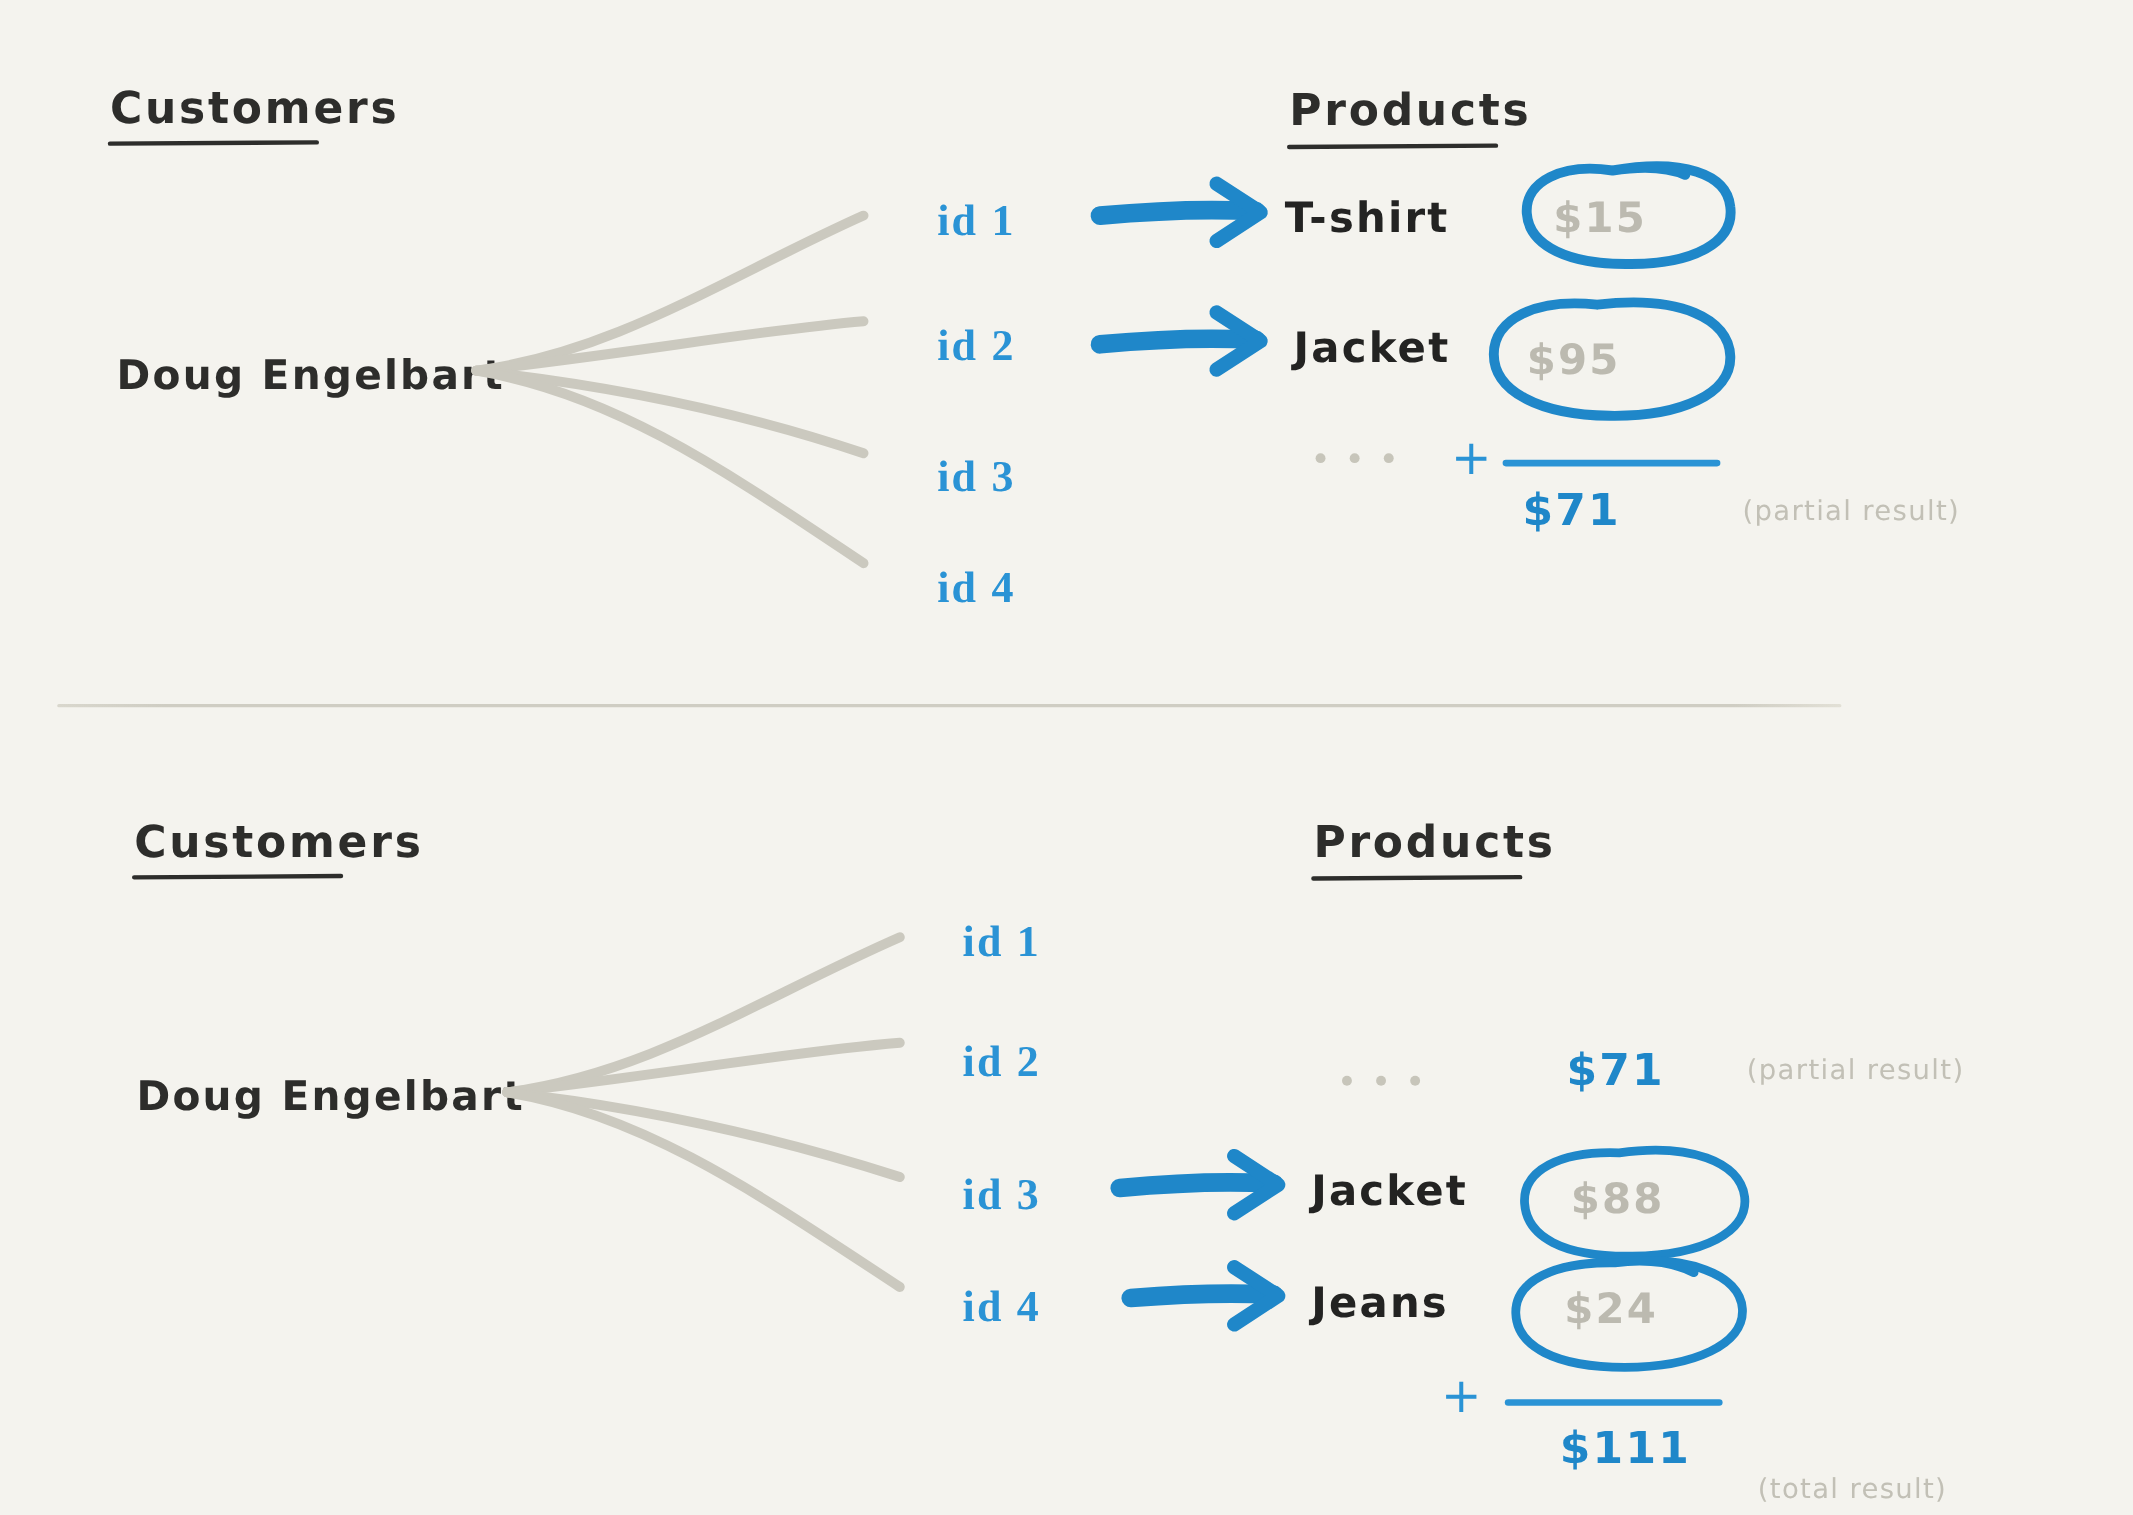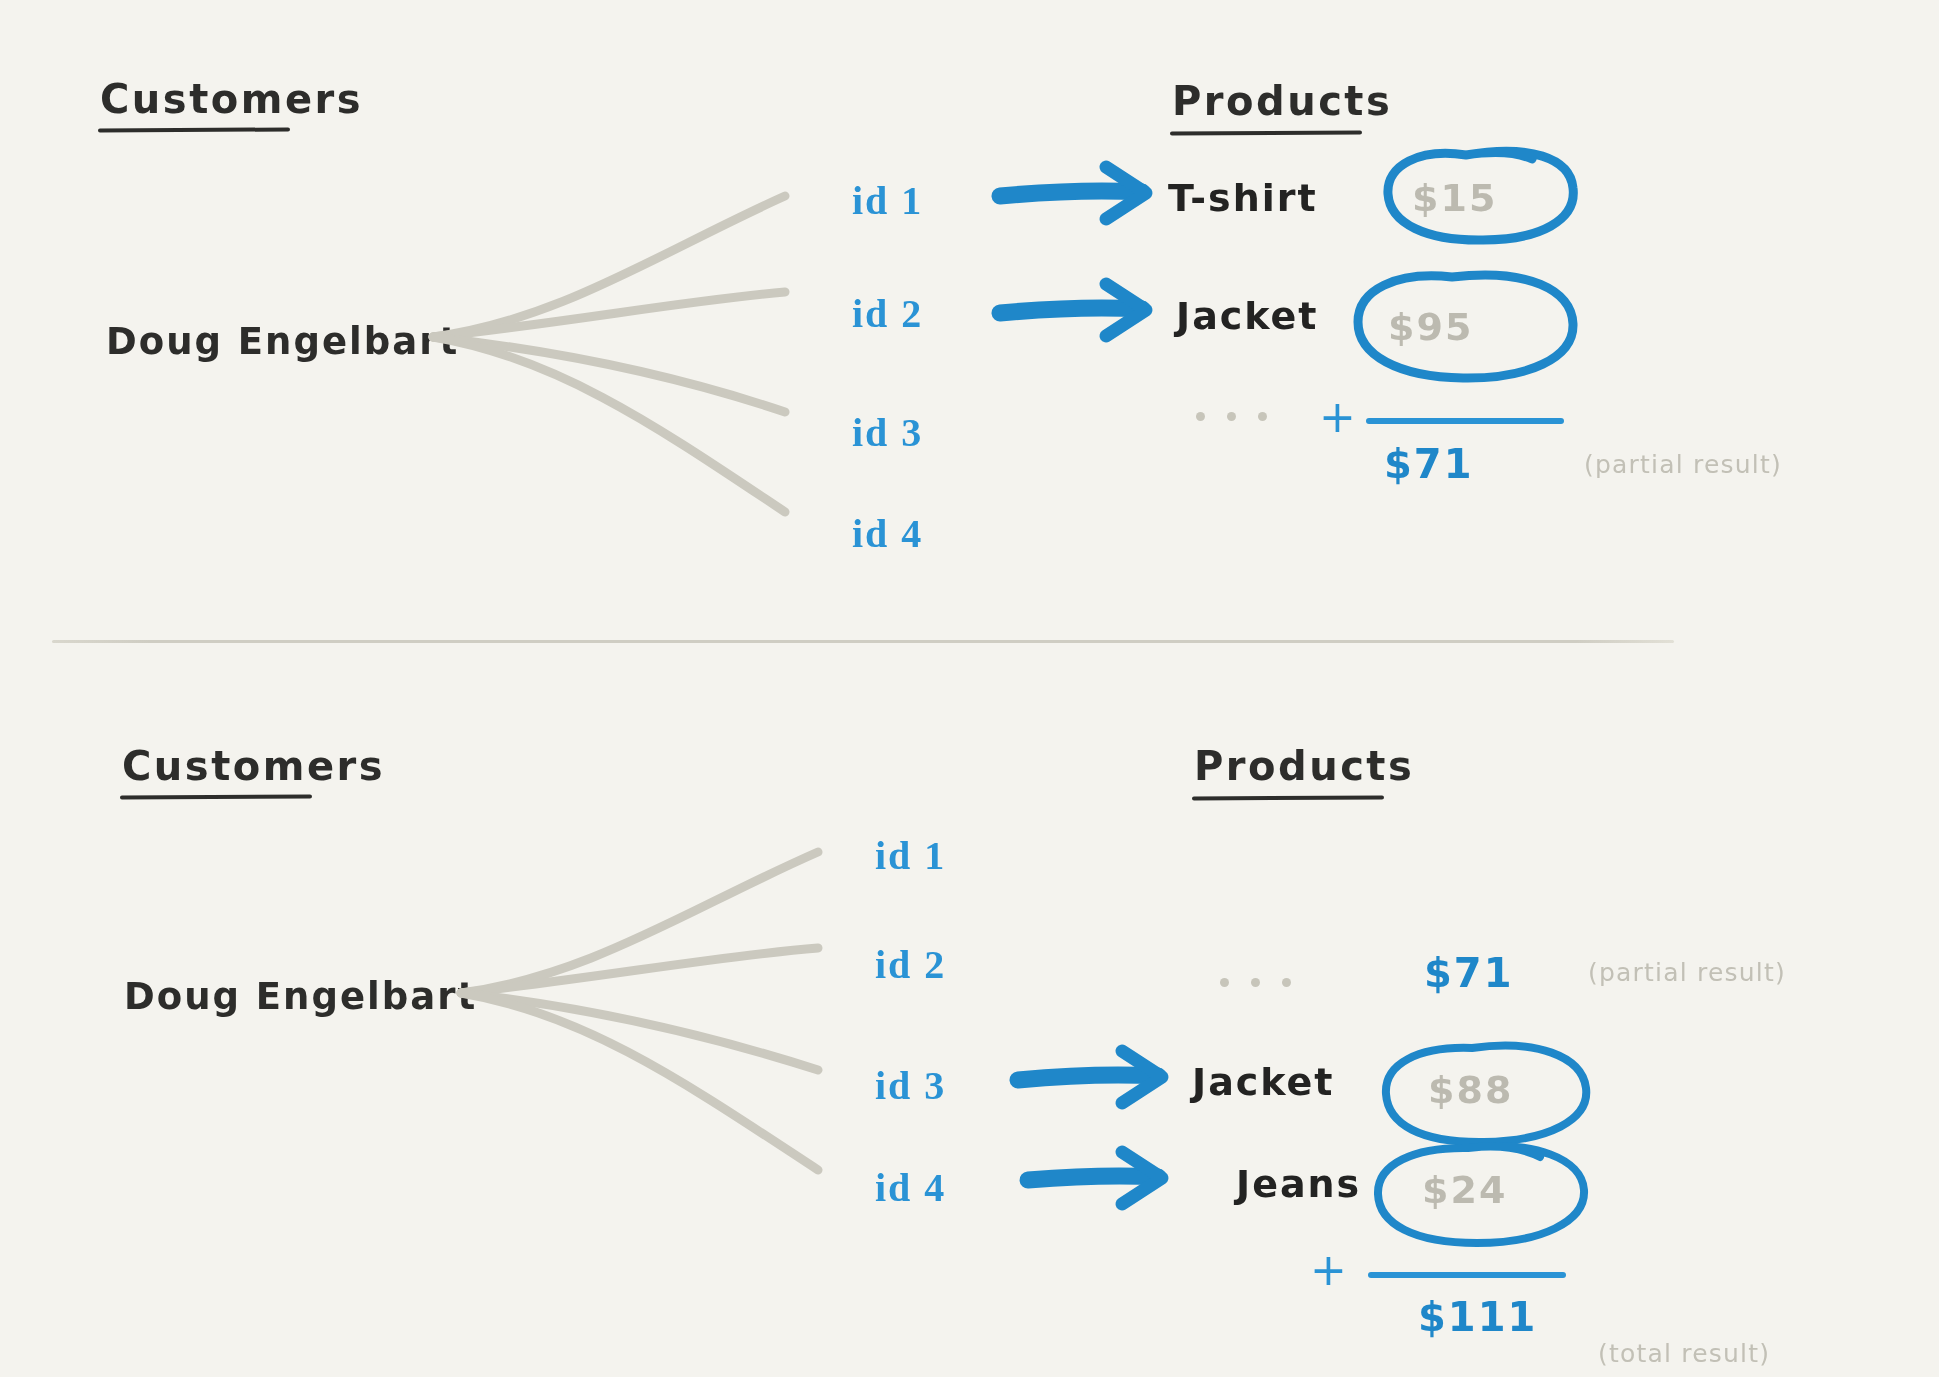--- a/index.html
+++ b/index.html
@@ -227,21 +227,21 @@
           <path d="M1122,391 L1162,417 L1122,443" stroke-width="13"></path>
         </g>
         <g>
           <path d="M1028,520 C1078,516 1124,515 1158,517" stroke-width="17"></path>
           <path d="M1122,492 L1162,518 L1122,544" stroke-width="13"></path>
         </g>
       </g>
     </svg>
 
     <div class="product-name" style="left:1192px; top:400px;">Jacket</div>
-    <div class="product-name" style="left:1192px; top:502px;margin-left:44px;">Jeans</div>
+    <div class="product-name" style="left:1192px; top:502px;">Jeans</div>
 
     <svg width="1939" height="717" viewBox="0 0 1939 717">
       <g stroke="#1f87c9" fill="none" stroke-width="8" stroke-linecap="round">
         <path d="M1472,388 C1536,379 1582,396 1586,428 C1590,460 1548,481 1484,482
                  C1420,483 1388,464 1386,434 C1384,404 1418,386 1472,388"></path>
         <path d="M1468,488 C1535,480 1582,499 1584,530 C1586,562 1540,583 1477,583
                  C1414,583 1379,564 1378,534 C1377,504 1414,487 1468,488
                  C1500,484 1524,489 1540,497"></path>
       </g>
     </svg>

